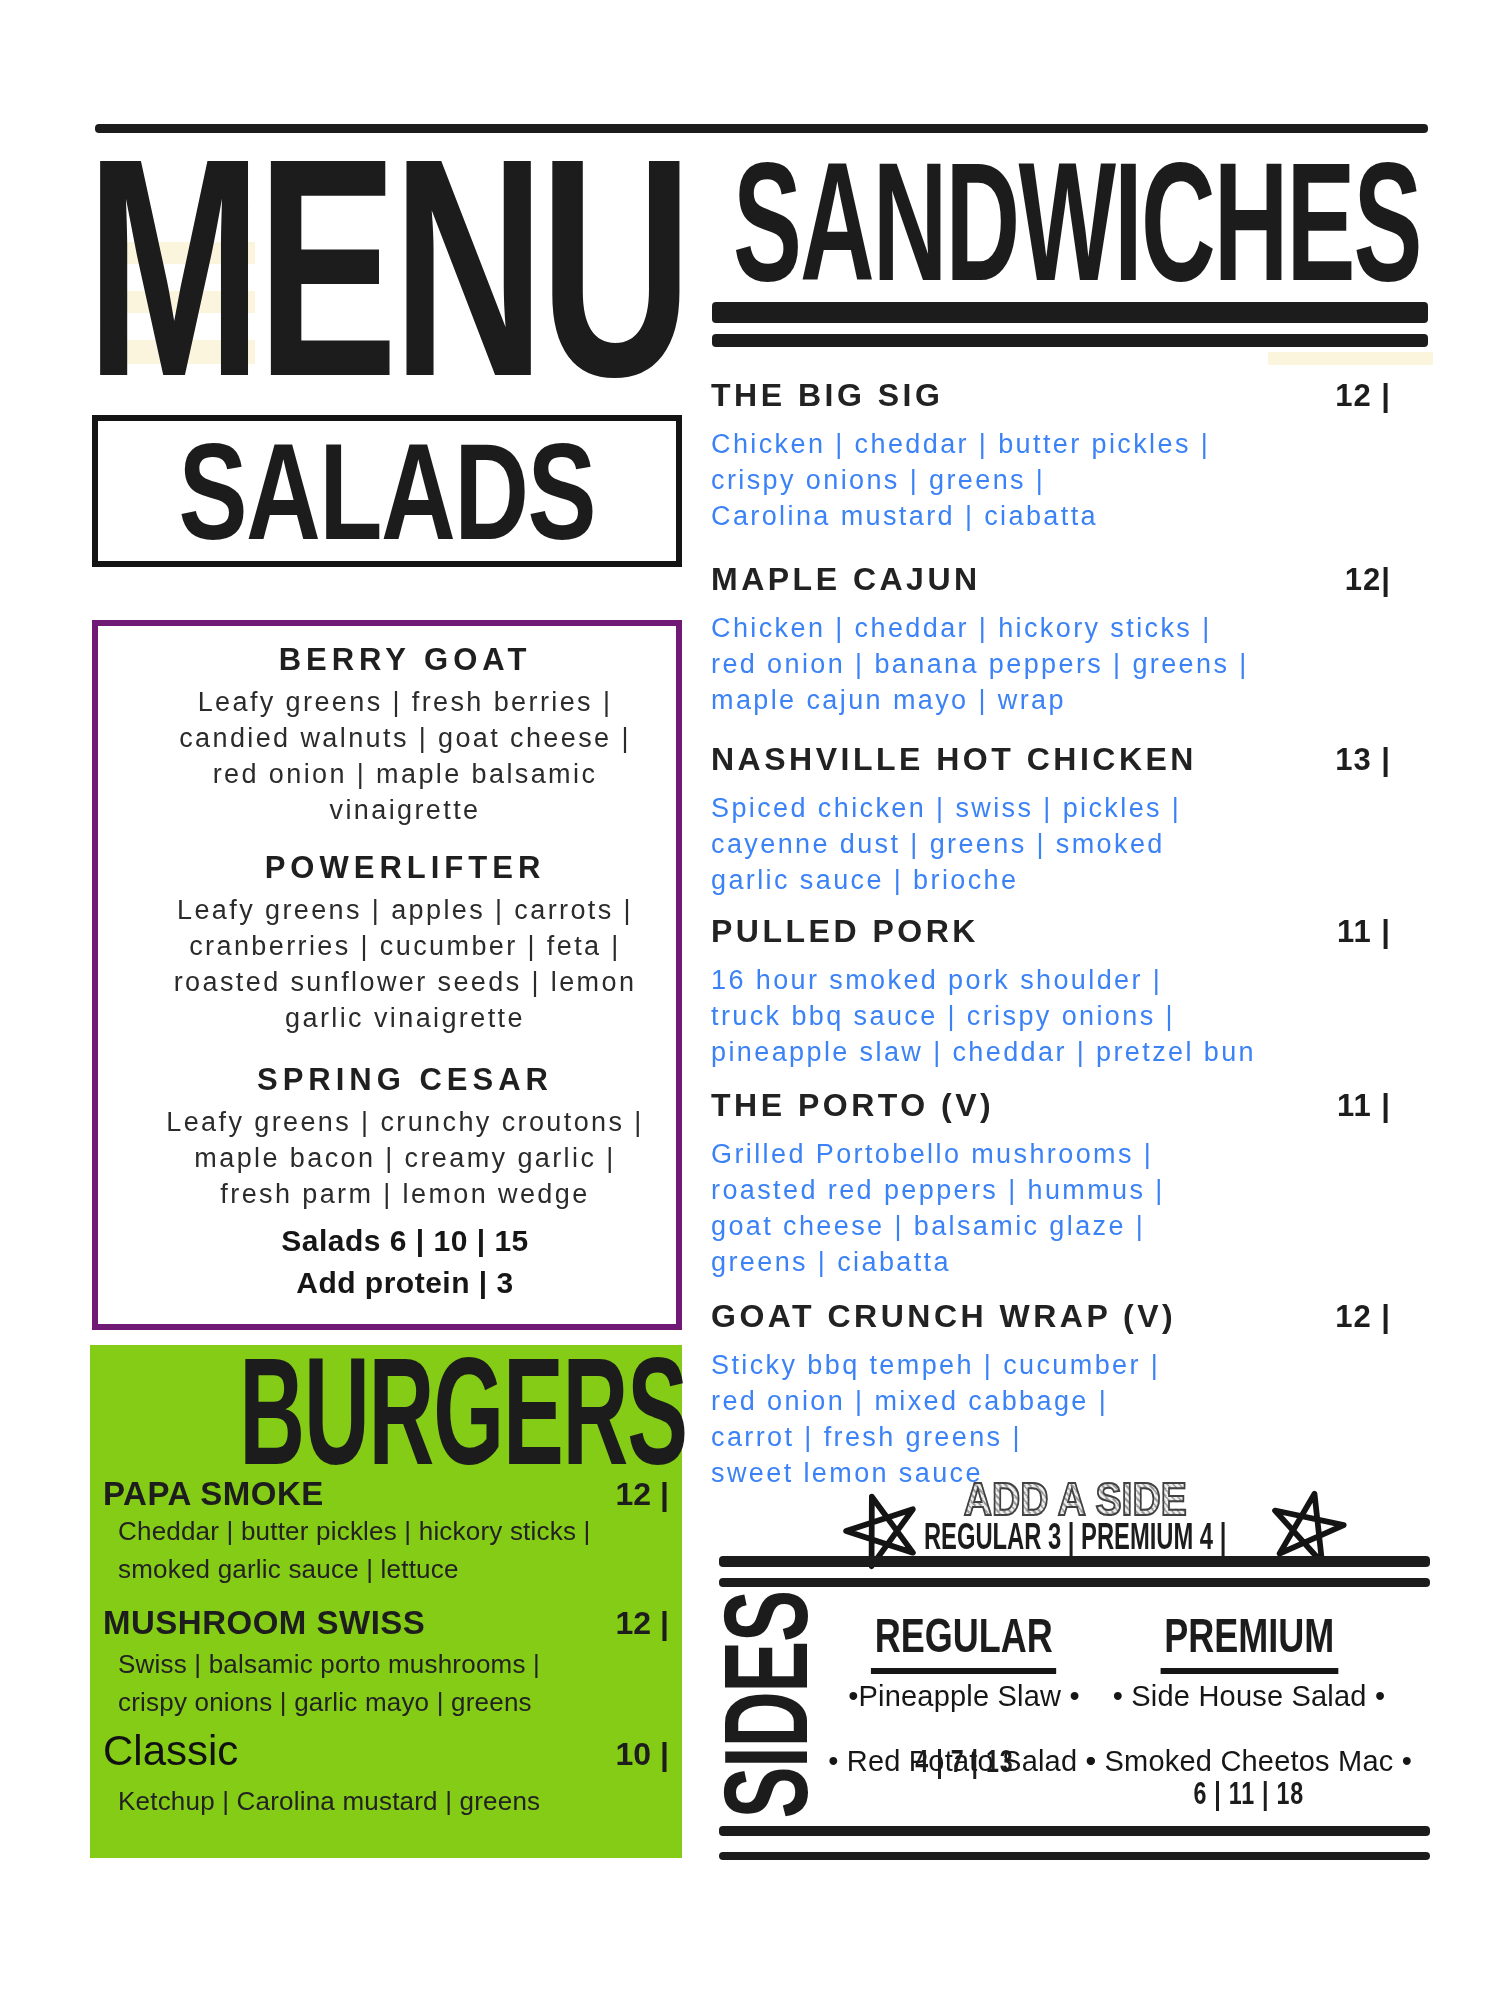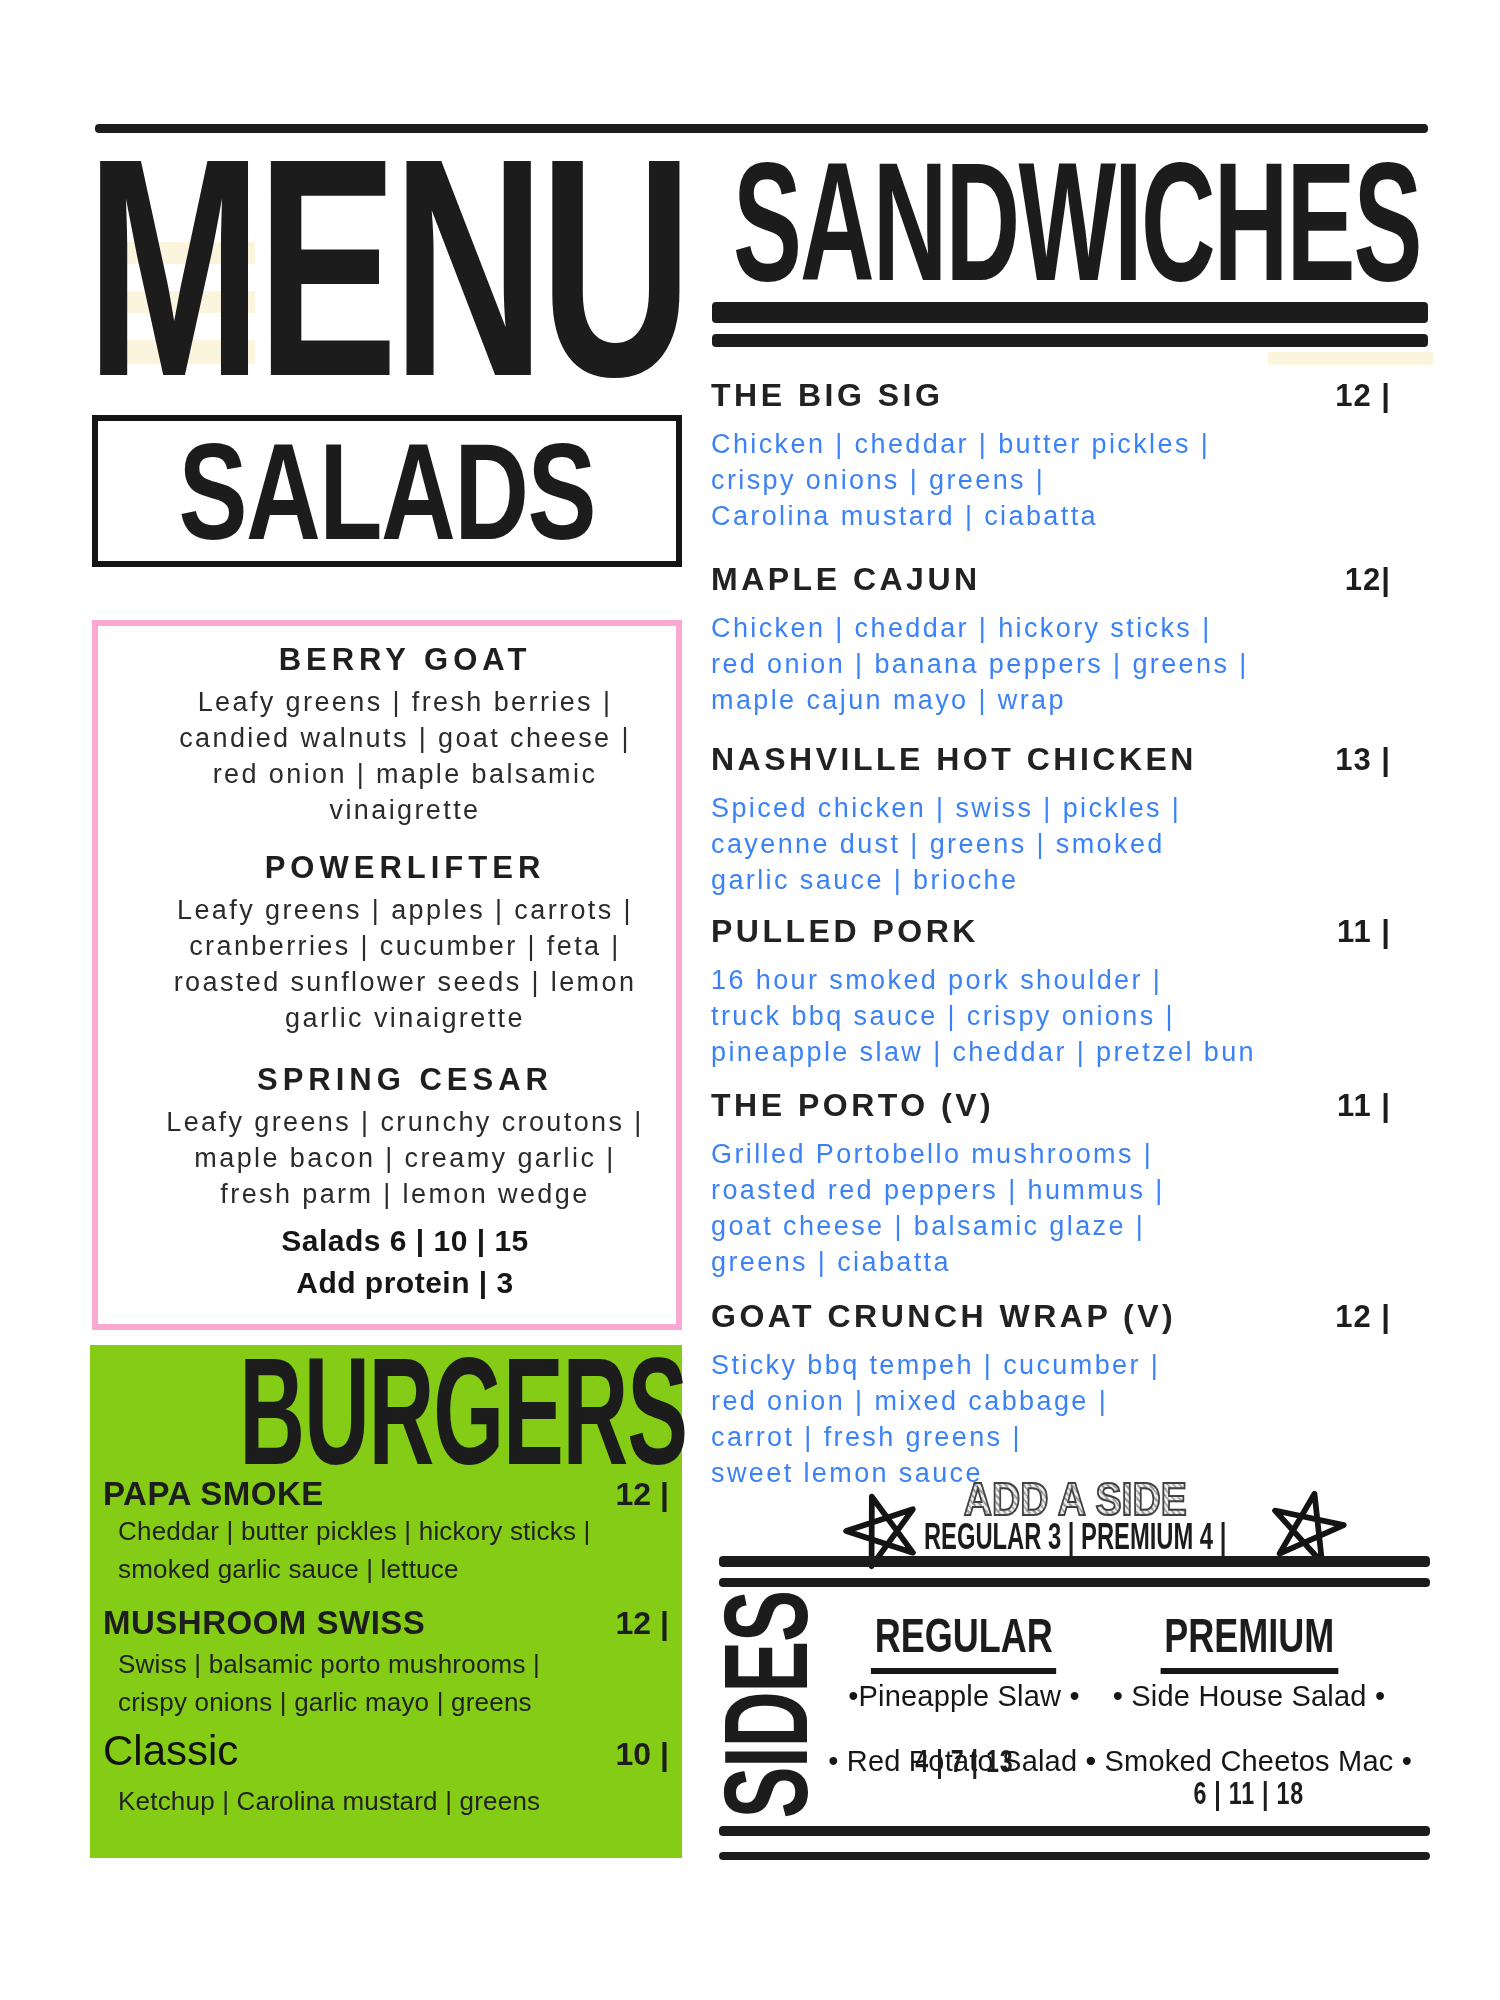--- a/index.html
+++ b/index.html
@@ -23,21 +23,21 @@
   #salads-title-box {
     position:absolute; left:92px; top:415px; width:590px; height:152px;
     border:6px solid #141414; box-sizing:border-box; background:#fff;
     display:flex; align-items:center; justify-content:center;
   }
   #salads-title-box .cond { font-size:138px; font-weight:bold; line-height:1; letter-spacing:-2px; transform:scaleX(0.75); transform-origin:center center; }
 
   
   #salads-box {
     position:absolute; left:92px; top:620px; width:590px; height:710px;
-    border:6px solid #f9a8d4; box-sizing:border-box; background:#fff;
+    border:6px solid #701a75; box-sizing:border-box; background:#fff;
     text-align:center; padding-top:14px;padding-left:36px;
   }
   .salad-name { font-size:31px; font-weight:bold; letter-spacing:5px; color:#1f1f1f; line-height:40px; }
   .salad-desc { margin-top:4px; font-size:27px; letter-spacing:2.4px; color:#2b2b2b; line-height:36px; font-weight:400; }
   .mt20 { margin-top:20px; } .mt24 { margin-top:24px; }
   .salad-pricing { margin-top:8px; font-size:30px; font-weight:bold; letter-spacing:0.5px; line-height:42px; color:#161616; }
 
   
   #burgers-box {
     position:absolute; left:90px; top:1345px; width:592px; height:513px;

